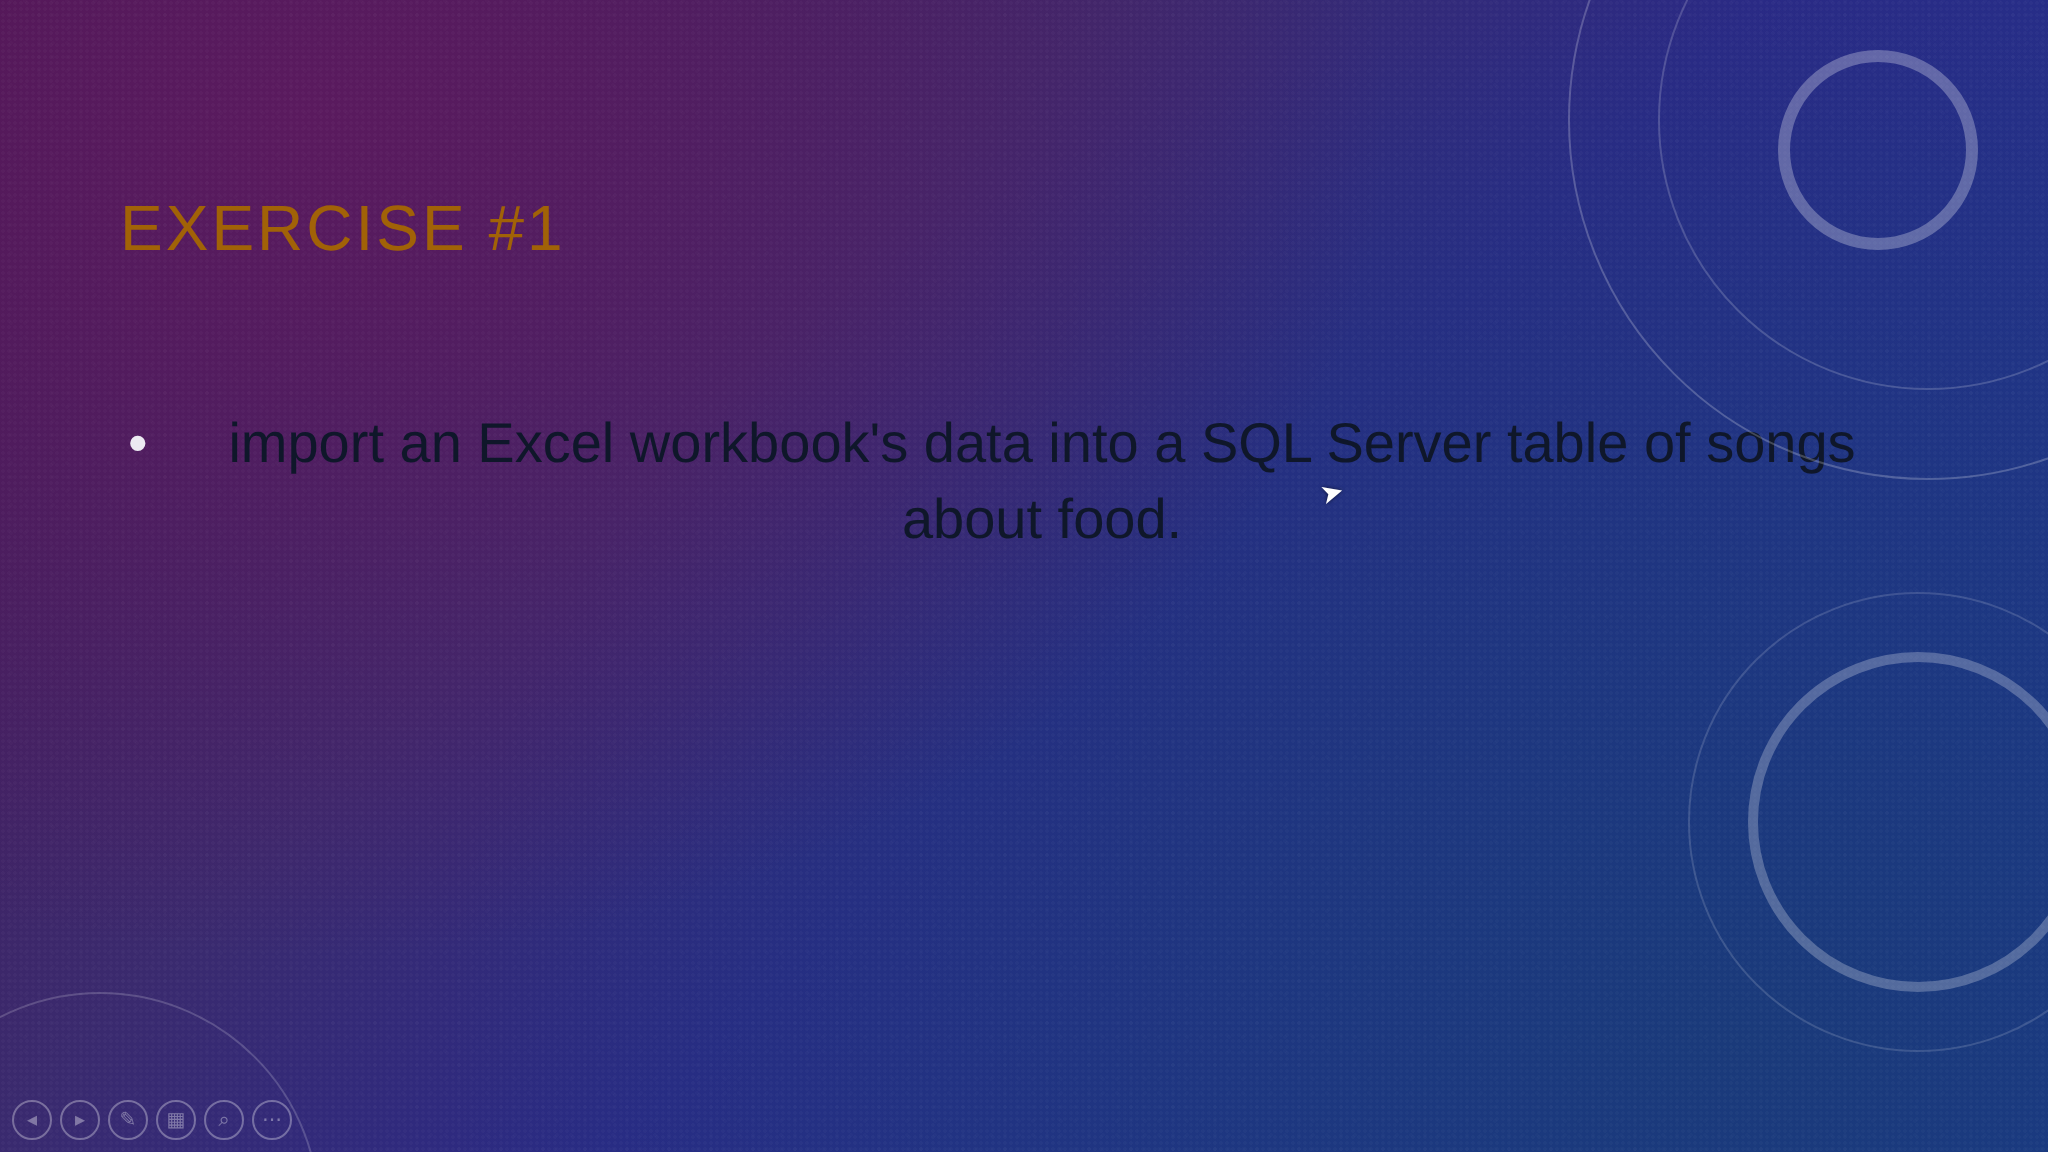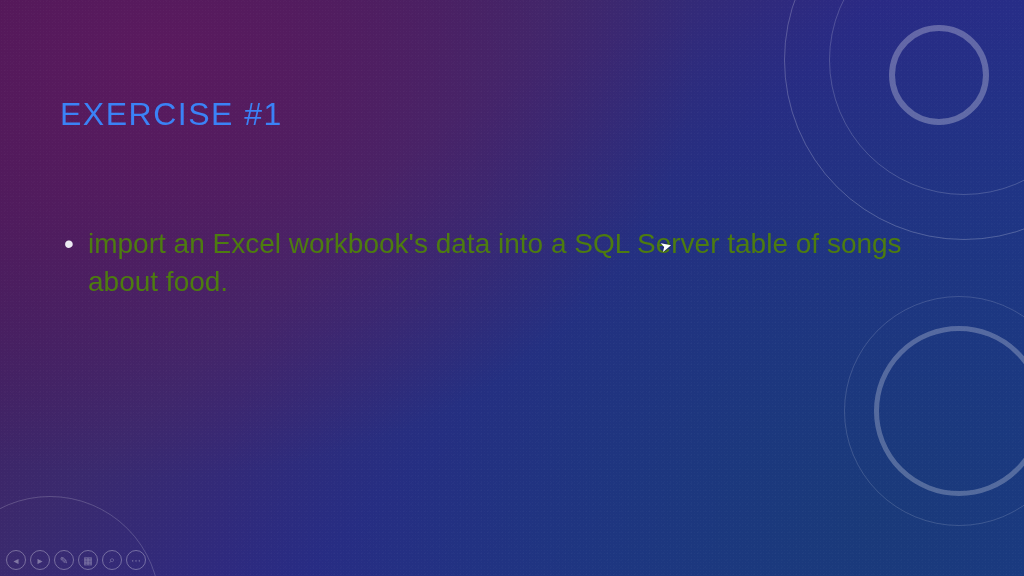--- a/index.html
+++ b/index.html
@@ -23,31 +23,32 @@
       background-size: 3px 3px, 7px 7px;
       background-position: 0 0, 2px 4px;
       opacity:.25;
       pointer-events:none;
     }
     .slide { position: relative; width: 100%; height: 100%; padding: 96px 60px 0 60px; }
     .title {
       font-size: 32px;
       font-weight: 300;
       letter-spacing: 1.5px;
-      margin-bottom: 92px;
-      color: #3b82f6;
+      margin-bottom: 70px;
+      color: #a16207;
     }
     .bullets { list-style: none; padding-left: 28px; }
     .bullets li {
       position: relative;
       font-size: 28px;
       font-weight: 300;
       line-height: 1.35;
-      color: #4d7c0f;
+      color: #0f172a;
       padding-right: 10px;
+      text-align: center;
     }
     .bullets li::before {
       content: "•";
       position: absolute;
       left: -24px;
       top: 0;
       font-size: 28px;
       color: #eceaf2;
     }
     

